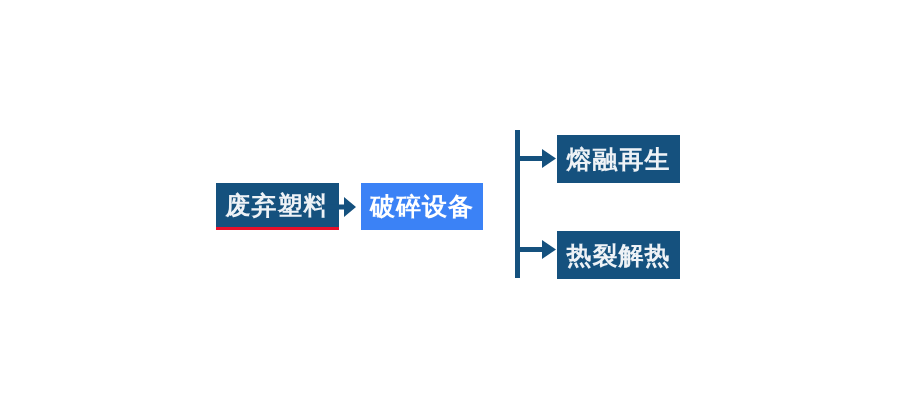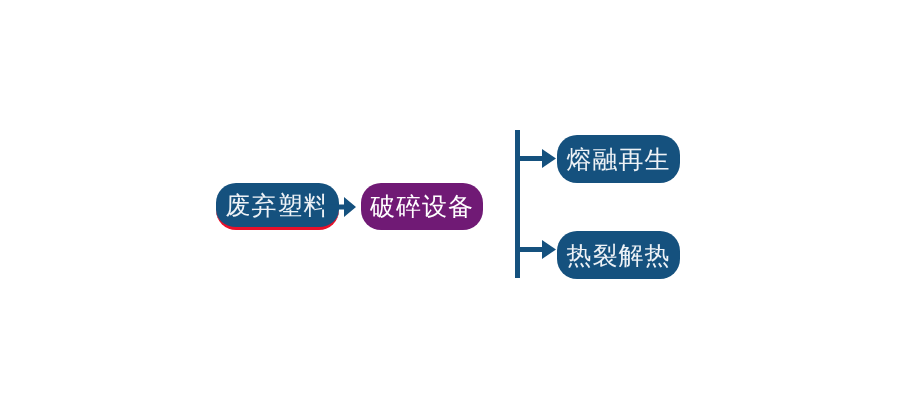--- a/index.html
+++ b/index.html
@@ -22,29 +22,28 @@
 
   
   .node {
     position: absolute;
     box-sizing: border-box;
     display: flex;
     align-items: center;
     justify-content: center;
     color: #eef2f6;
     font-size: 25px;
-    font-weight: 400;
+    font-weight: 700;
     letter-spacing: 1px;
     line-height: 1;
     white-space: nowrap;
     user-select: none;
-    border-radius: 20px;
   }
   .node.blue   { background: #15517e; }
-  .node.red    { background: #701a75; color: #ffffff; }
+  .node.red    { background: #3b82f6; color: #ffffff; }
   .node.redrule { border-bottom: 3px solid #e8102a; margin-left: 24px; }
 
   
   #node-waste     { left: 192px; top: 183px; width: 123px; height: 47px; }
   #node-crusher   { left: 361px; top: 183px; width: 122px; height: 47px; }
   #node-remelt    { left: 557px; top: 135px; width: 123px; height: 48px; }
   #node-pyrolysis { left: 557px; top: 231px; width: 123px; height: 48px; }
 
   
   .connector {

